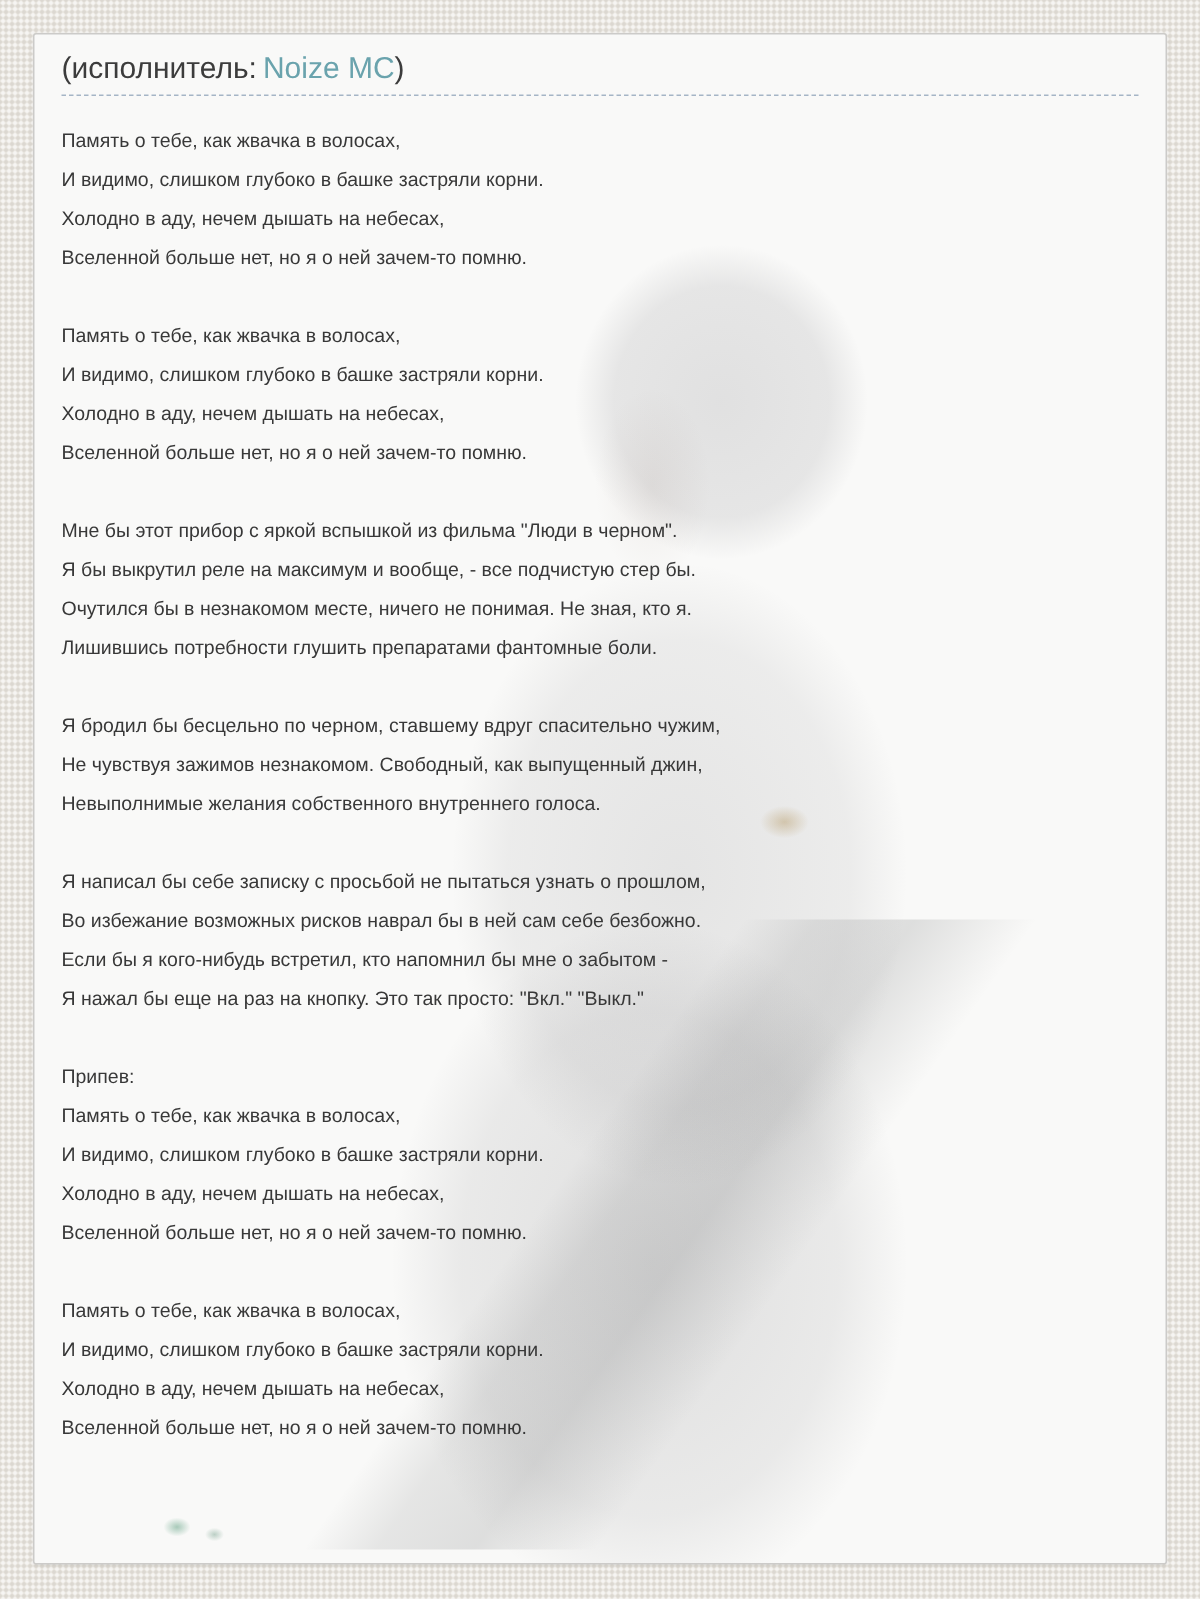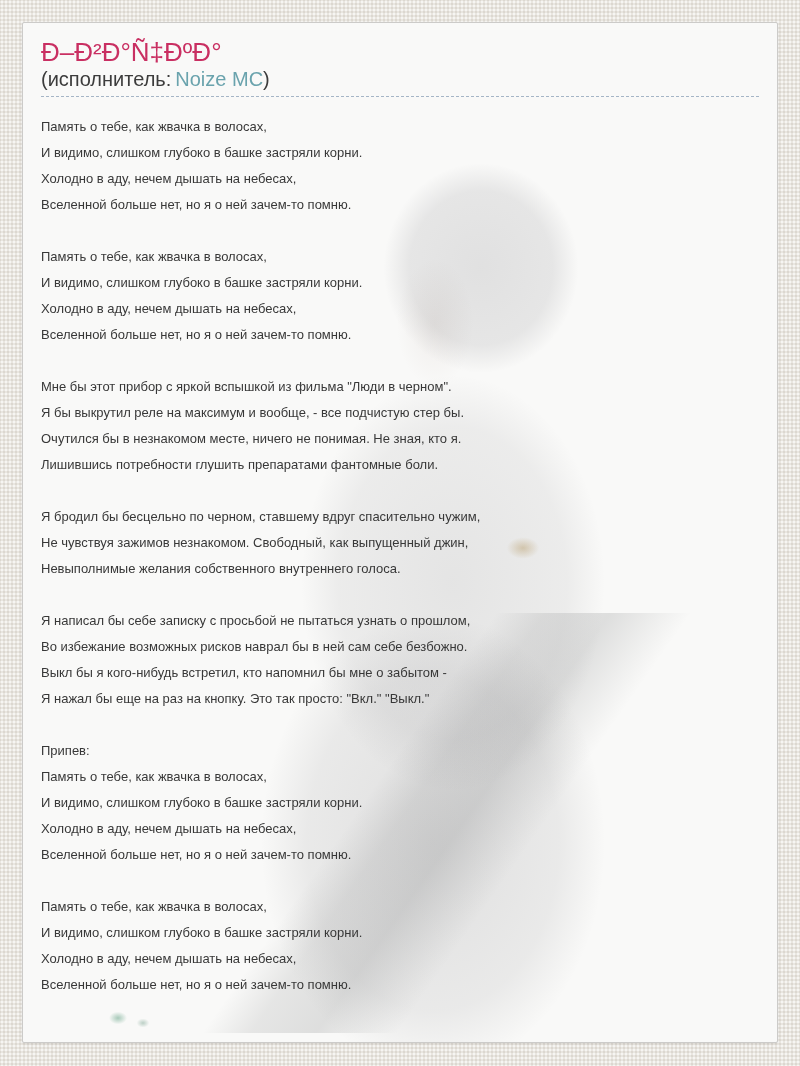--- a/index.html
+++ b/index.html
@@ -91,21 +91,20 @@
   .para:last-child { margin-bottom: 0; }
 </style>
 </head>
 <body>
 
 <div class="card">
   <div class="bg-photo"></div>
   <div class="content">
 
     <div>
-      <h1 class="title">Ð–Ð²Ð°Ñ‡ÐºÐ°</h1>
       <div class="subtitle"><span>(исполнитель:</span><a class="artist-link">Noize MC</a><span>)</span></div>
     </div>
 
     <div class="lyrics">
 
       <div class="para">
         <div>Память о тебе, как жвачка в волосах,</div>
         <div>И видимо, слишком глубоко в башке застряли корни.</div>
         <div>Холодно в аду, нечем дышать на небесах,</div>
         <div>Вселенной больше нет, но я о ней зачем-то помню.</div>
@@ -127,21 +126,21 @@
 
       <div class="para">
         <div>Я бродил бы бесцельно по черном, ставшему вдруг спасительно чужим,</div>
         <div>Не чувствуя зажимов незнакомом. Свободный, как выпущенный джин,</div>
         <div>Невыполнимые желания собственного внутреннего голоса.</div>
       </div>
 
       <div class="para">
         <div>Я написал бы себе записку с просьбой не пытаться узнать о прошлом,</div>
         <div>Во избежание возможных рисков наврал бы в ней сам себе безбожно.</div>
-        <div>Выкл бы я кого-нибудь встретил, кто напомнил бы мне о забытом -</div>
+        <div>Если бы я кого-нибудь встретил, кто напомнил бы мне о забытом -</div>
         <div>Я нажал бы еще на раз на кнопку. Это так просто: "Вкл." "Выкл."</div>
       </div>
 
       <div class="para">
         <div>Припев:</div>
         <div>Память о тебе, как жвачка в волосах,</div>
         <div>И видимо, слишком глубоко в башке застряли корни.</div>
         <div>Холодно в аду, нечем дышать на небесах,</div>
         <div>Вселенной больше нет, но я о ней зачем-то помню.</div>
       </div>

